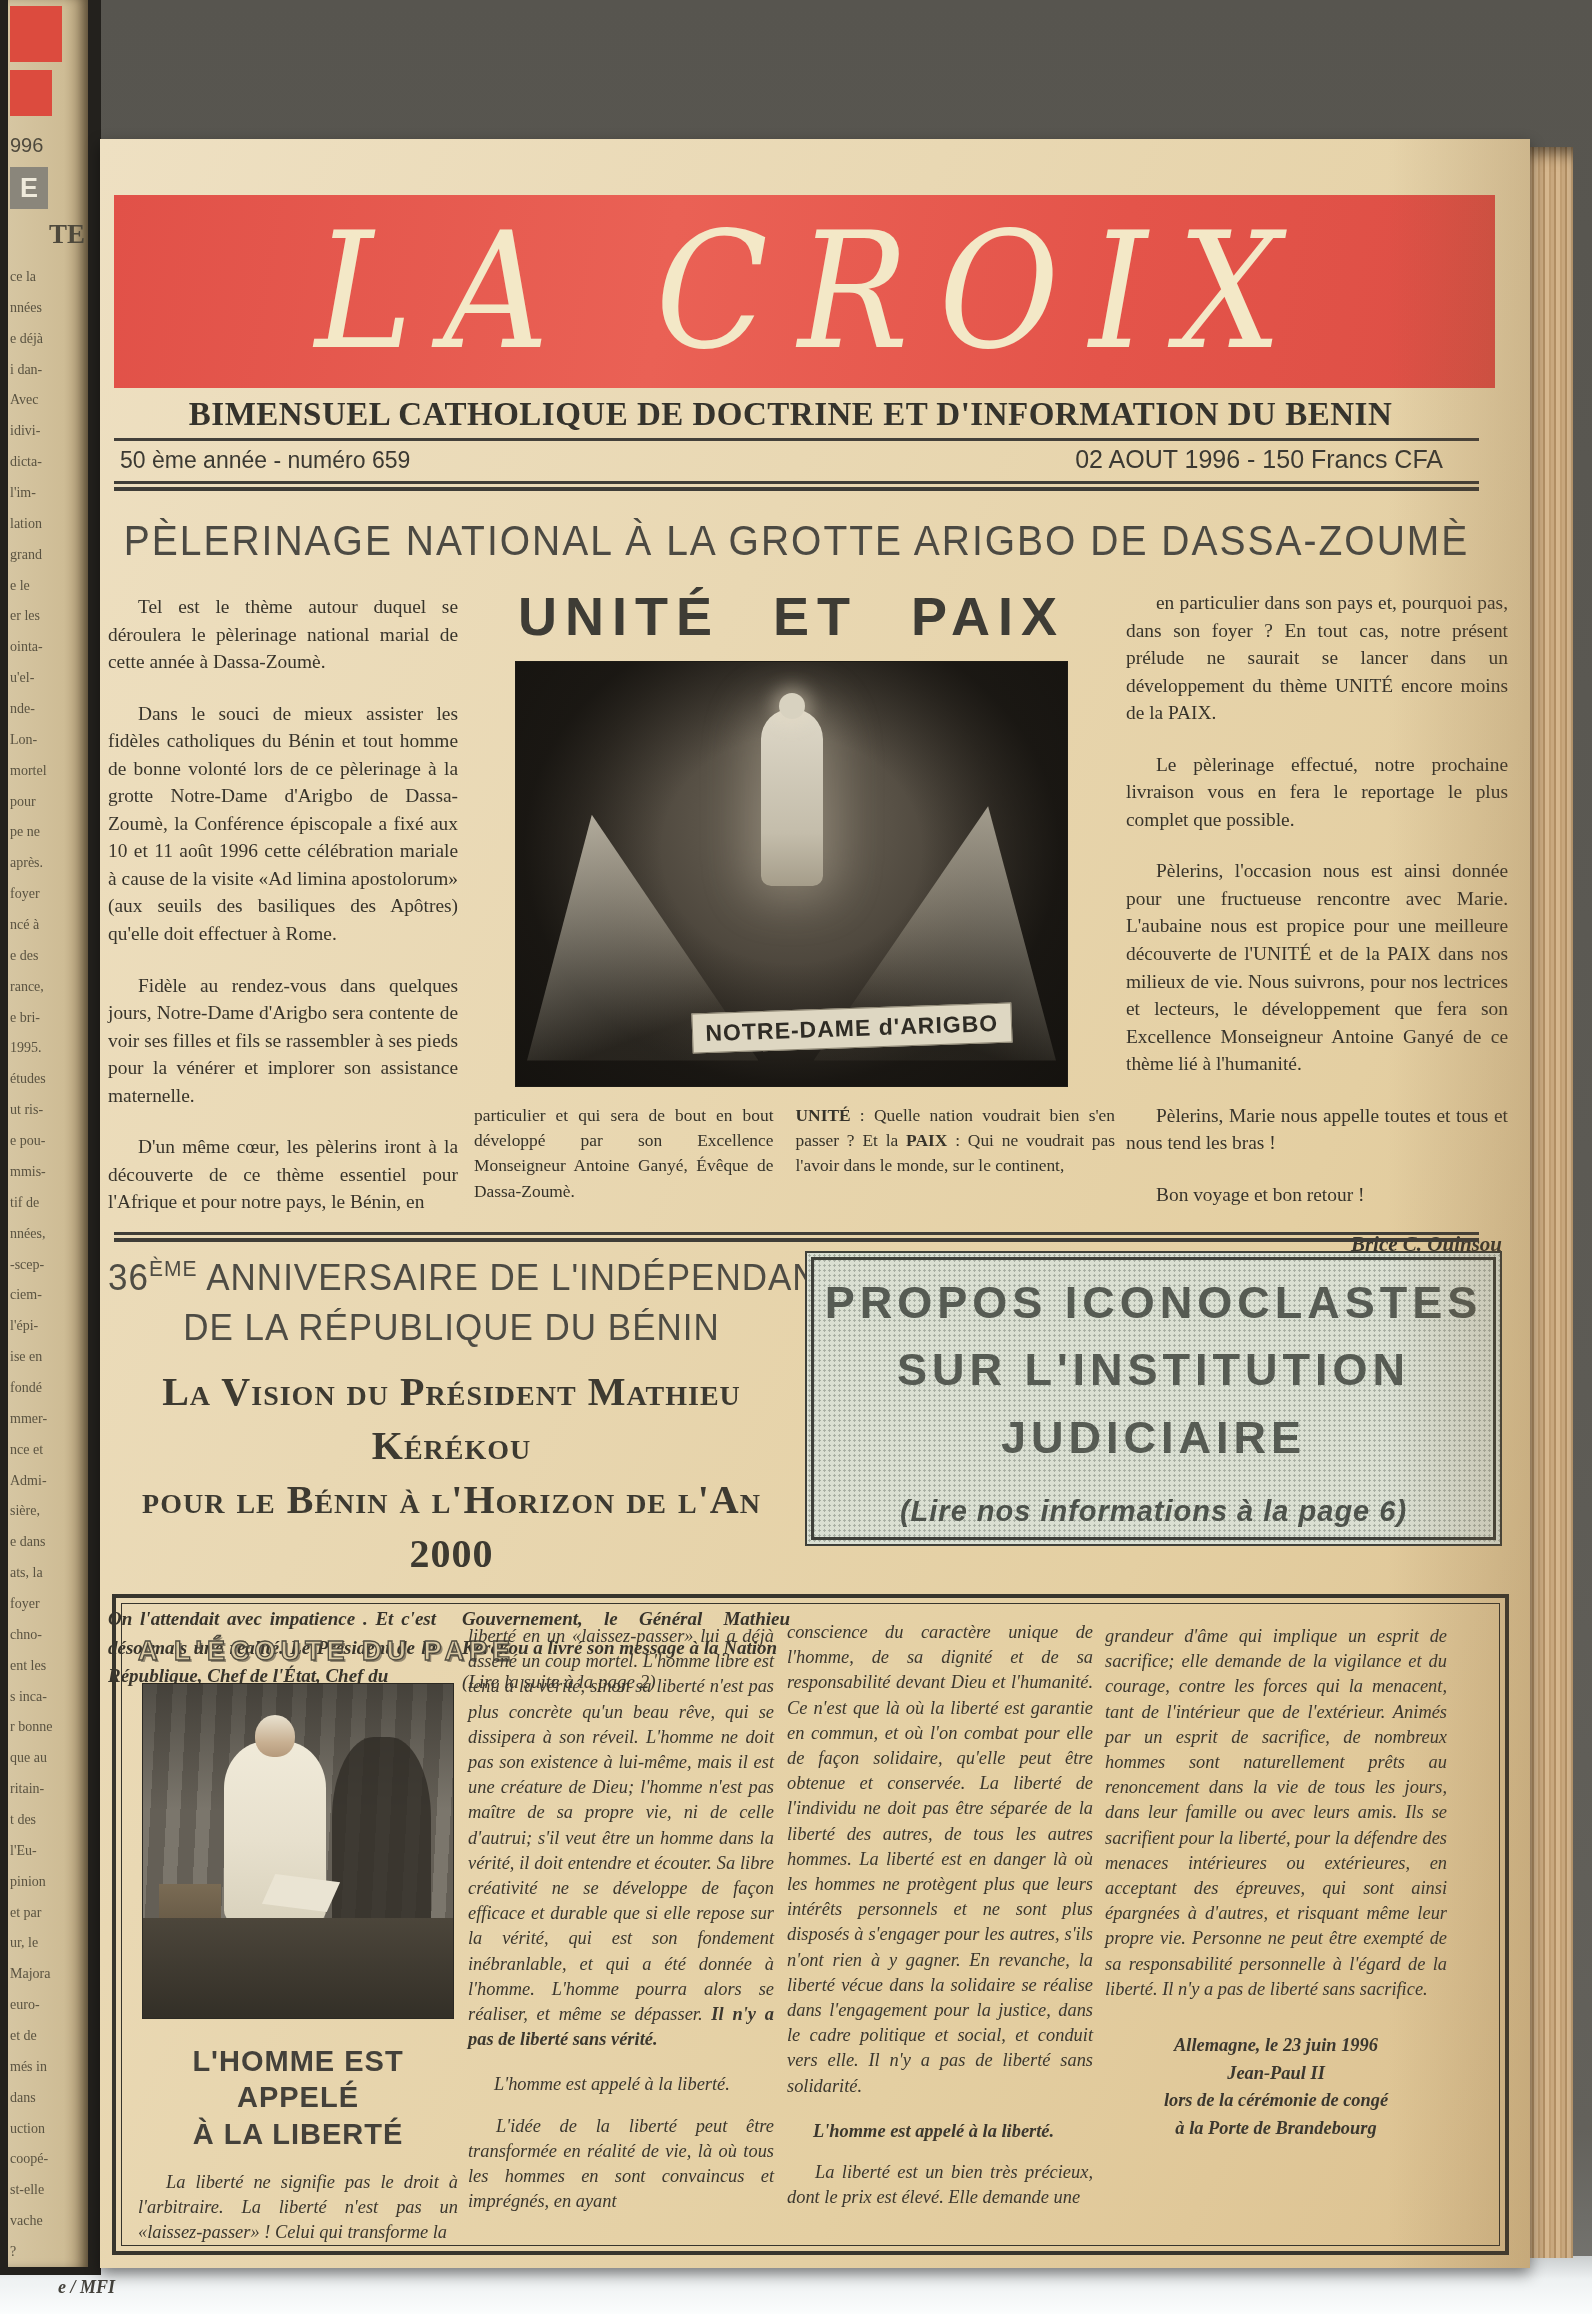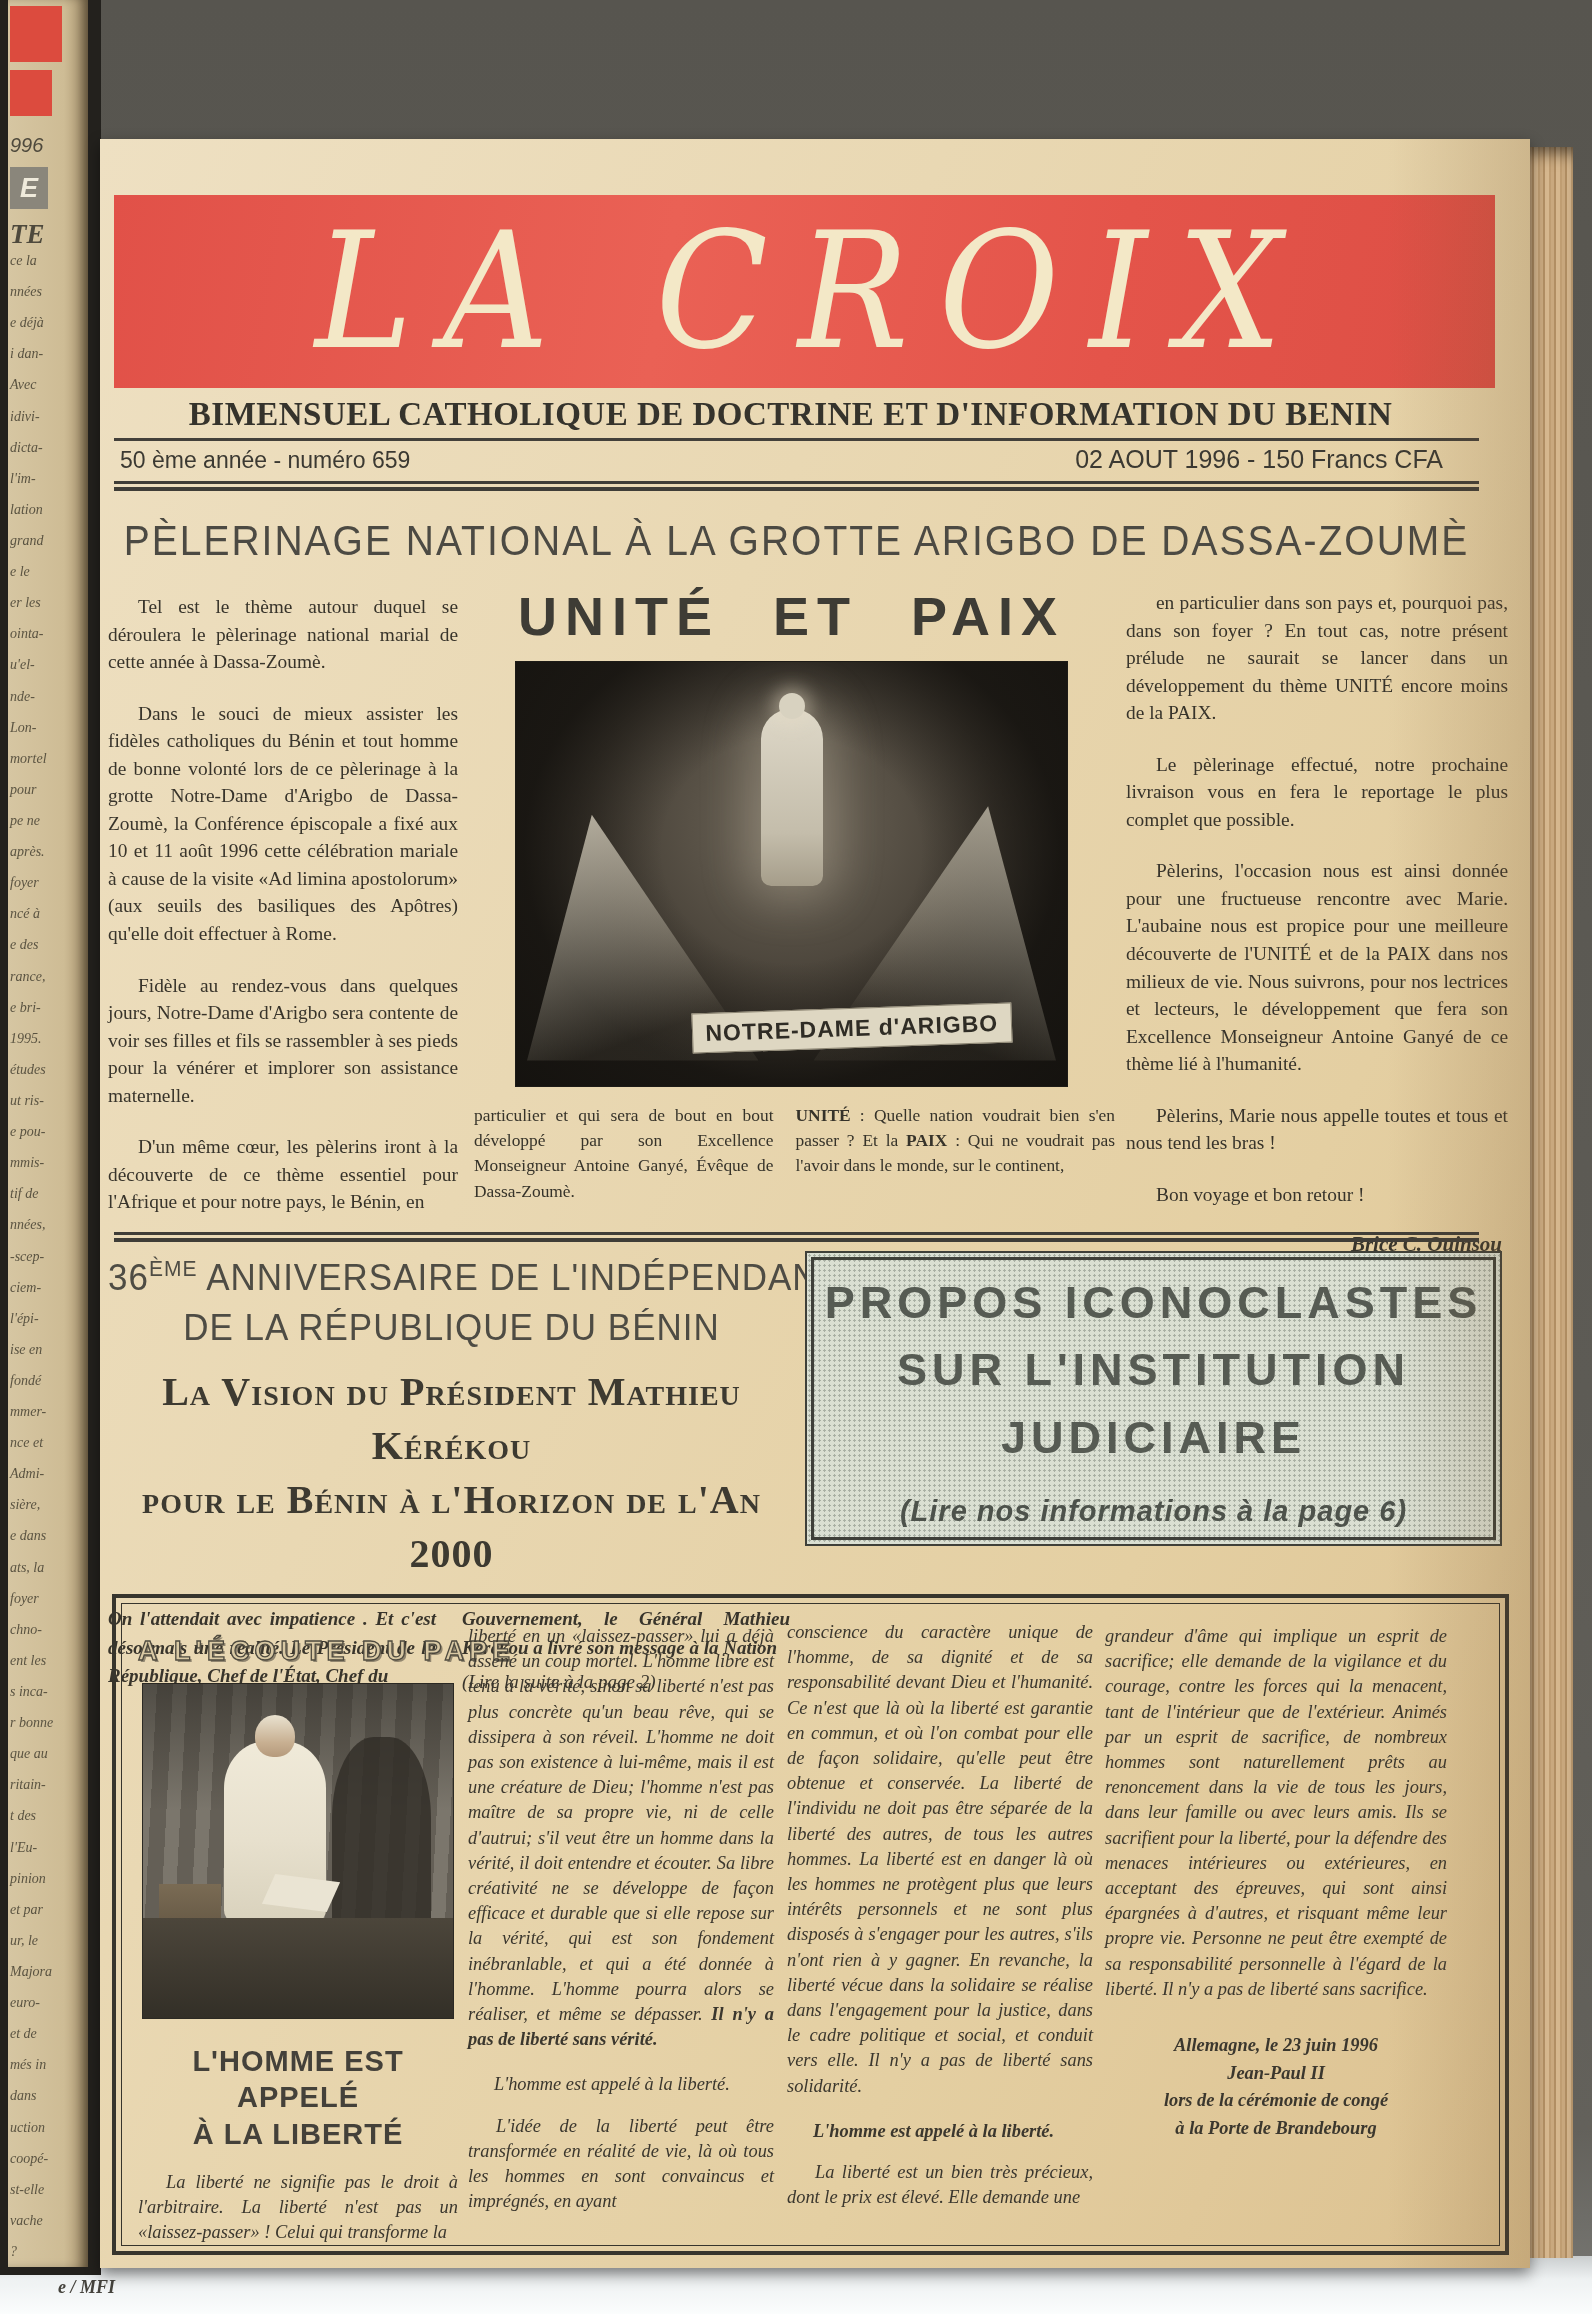--- a/index.html
+++ b/index.html
@@ -4,32 +4,32 @@
 <style>
   * { margin:0; padding:0; box-sizing:border-box; }
   html,body { width:1592px; height:2314px; }
   body { font-family:"Liberation Serif", serif; background:#5b5954; position:relative; overflow:hidden; }
 
   .scene { position:absolute; inset:0; background:linear-gradient(180deg,#57554f 0%,#5d5b55 60%,#63615b 92%,#7a7a76 100%); }
   .scan-bottom { position:absolute; left:0; bottom:0; width:100%; height:58px;
     background:linear-gradient(180deg,#c9cdce 0%,#eef1f2 40%,#fbfdfd 100%); }
 
   
-  .binding { position:absolute; left:0; top:0; width:101px; height:2275px; background:#23211d;font-style:italic; }
+  .binding { position:absolute; left:0; top:0; width:101px; height:2275px; background:#23211d; }
   .sliver { position:absolute; left:8px; top:0; width:80px; height:2267px;
     background:linear-gradient(90deg,#d6c6a2 0%,#cebc95 70%,#a8936e 100%);
     box-shadow:inset -10px 0 12px -5px rgba(20,15,5,.55);
     display:flex; flex-direction:column; padding:6px 3px 8px 2px; overflow:hidden; }
   .red-block { background:#dc4b3e; width:52px; }
   .rb1 { height:56px; margin-bottom:8px; }
   .rb2 { height:46px; width:42px; margin-bottom:18px; }
   .frag-year { font-family:"Liberation Sans",sans-serif; font-size:20px; color:#4e493c; margin-bottom:10px; }
   .frag-ebox { width:38px; height:42px; background:#8a867b; color:#efeadb; font-family:"Liberation Sans",sans-serif;
     font-weight:bold; font-size:27px; display:flex; align-items:center; justify-content:center; margin-bottom:10px; }
-  .frag-te { font-size:27px; font-weight:bold; color:#4e493c; margin-bottom:4px; }
+  .frag-te { font-size:27px; font-weight:bold; color:#4e493c; margin-bottom:20px;text-align:right; }
   .frag-list { flex:1; display:flex; flex-direction:column; justify-content:space-between; width:100%; }
   .frag { font-size:14px; color:#5a5341; line-height:1; white-space:nowrap; }
   .frag-mfi { position:absolute; left:58px; top:2277px; font-style:italic; font-weight:bold; font-size:18px; color:#44423c; }
 
   
   .page-edge { position:absolute; left:1529px; top:147px; width:44px; height:2111px;
     background:repeating-linear-gradient(90deg,#c9a87e 0 3px,#b18e63 3px 5px,#d6b78e 5px 9px,#bf9d72 9px 11px);
     box-shadow:inset 0 14px 16px -8px rgba(0,0,0,.55); }
 
   

